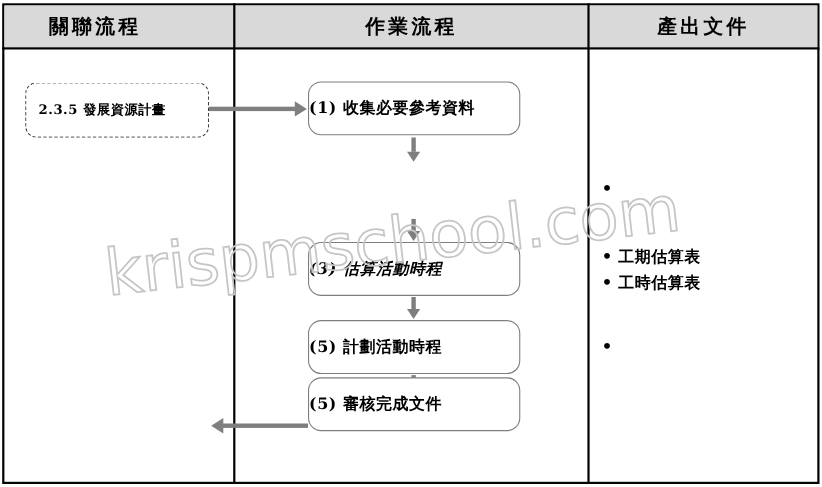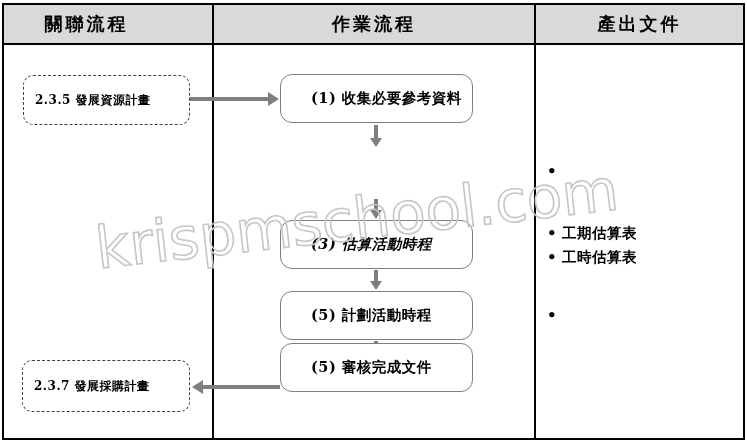--- a/index.html
+++ b/index.html
@@ -75,21 +75,21 @@
   .step-box {
     position: absolute;
     left: 280px;
     width: 193px;
     height: 49px;
     border: 1.6px solid #7f7f7f;
     border-radius: 12px;
     background: #ffffff;
     display: flex;
     align-items: center;
-    padding-left: 30px;
+    padding-left: 0;
     font-size: 14.5px;
     font-weight: bold;
     color: #000000;
     letter-spacing: 0.5px;
     z-index: 2;
   }
   .sb1 { top: 74px; }
   .sb2 { top: 148px; }
   .sb3 { top: 220px; font-style: italic; }
   .sb4 { top: 291px; }
@@ -204,23 +204,20 @@
   <div class="header-cell hc3">產出文件</div>
   <div class="header-cell hc2">作業流程</div>
 
   <div class="header-line"></div>
   <div class="divider d1"></div>
   <div class="divider d2"></div>
 
   <div class="dashed-box db-a">
     <span>2.3.5 發展資源計畫</span>
   </div>
-  <div class="dashed-box db-b">
-    <span>2.3.7 發展採購計畫</span>
-  </div>
 
   <div class="harrow-right"></div>
   <div class="harrow-left"></div>
   <div class="varrow va1"></div>
   <div class="varrow va2"></div>
   <div class="varrow va3"></div>
   <div class="varrow va4"></div>
 
   <div class="step-box sb1">
     <span>(1) 收集必要參考資料</span>

